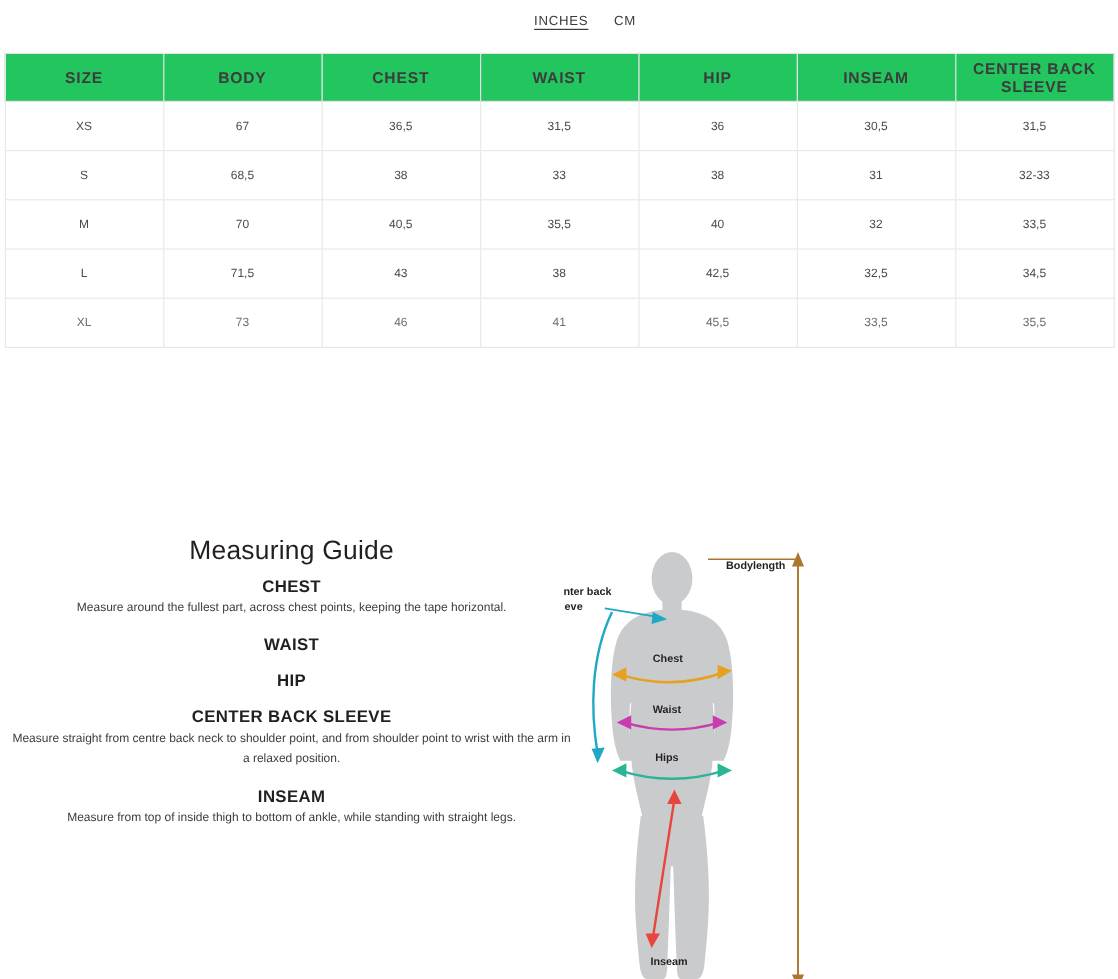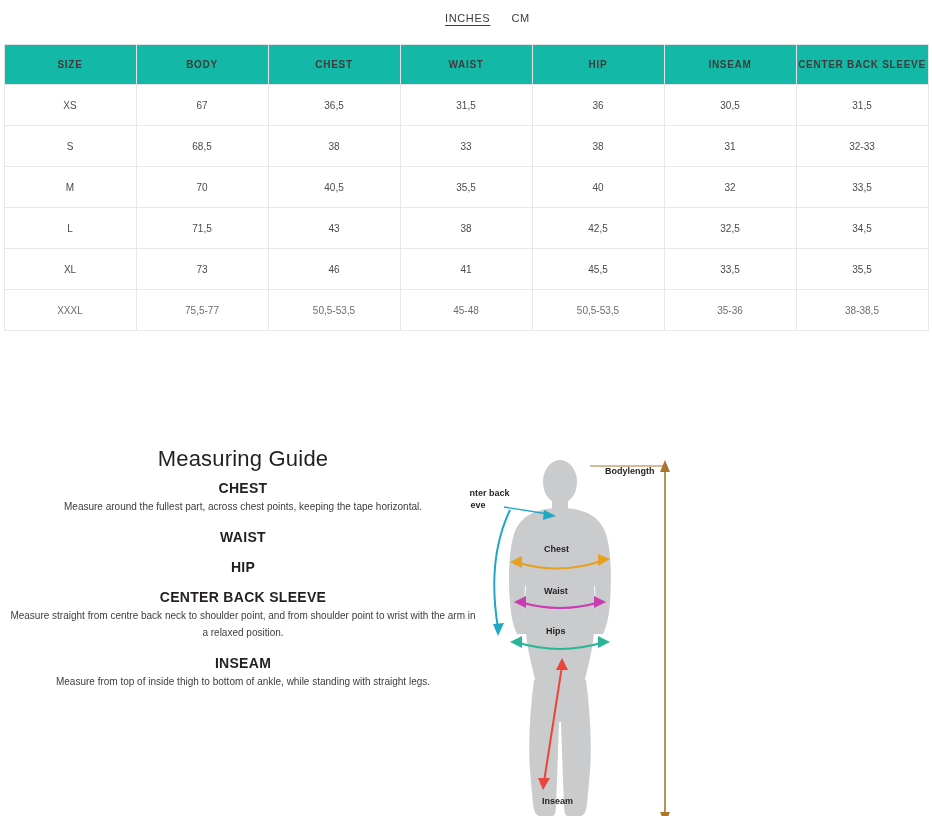--- a/index.html
+++ b/index.html
@@ -38,22 +38,22 @@
   .unit-toggle .sep { display: inline-block; width: 14px; }
 
   
   table.size-table {
     width: 924px;
     margin: 20px auto 0 auto;
     border-collapse: collapse;
     table-layout: fixed;
   }
   table.size-table th {
-    background: #14b8a6;
-    font-size: 10px;
+    background: #22c55e;
+    font-size: 13px;
     font-weight: bold;
     letter-spacing: 0.7px;
     color: #3c3c3c;
     height: 40px;
     border: 1px solid #e3e3e3;
     text-align: center;
     vertical-align: middle;
   }
   table.size-table td {
     font-size: 10px;
@@ -184,29 +184,20 @@
         <td>34,5</td>
       </tr>
       <tr>
         <td class="size-col">XL</td>
         <td>73</td>
         <td>46</td>
         <td>41</td>
         <td>45,5</td>
         <td>33,5</td>
         <td>35,5</td>
-      </tr>
-      <tr>
-        <td class="size-col">XXXL</td>
-        <td>75,5-77</td>
-        <td>50,5-53,5</td>
-        <td>45-48</td>
-        <td>50,5-53,5</td>
-        <td>35-36</td>
-        <td>38-38,5</td>
       </tr>
     </tbody>
   </table>
 
   <div class="guide">
     <h2>Measuring Guide</h2>
 
     <h3 class="first">CHEST</h3>
     <p>Measure around the fullest part, across chest points, keeping the tape horizontal.</p>
 

